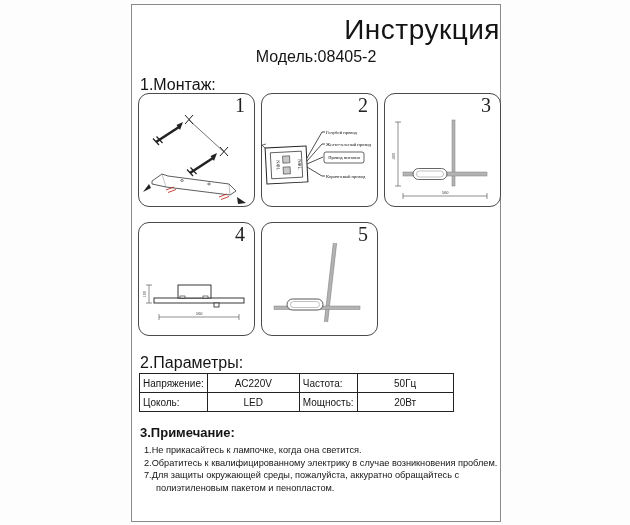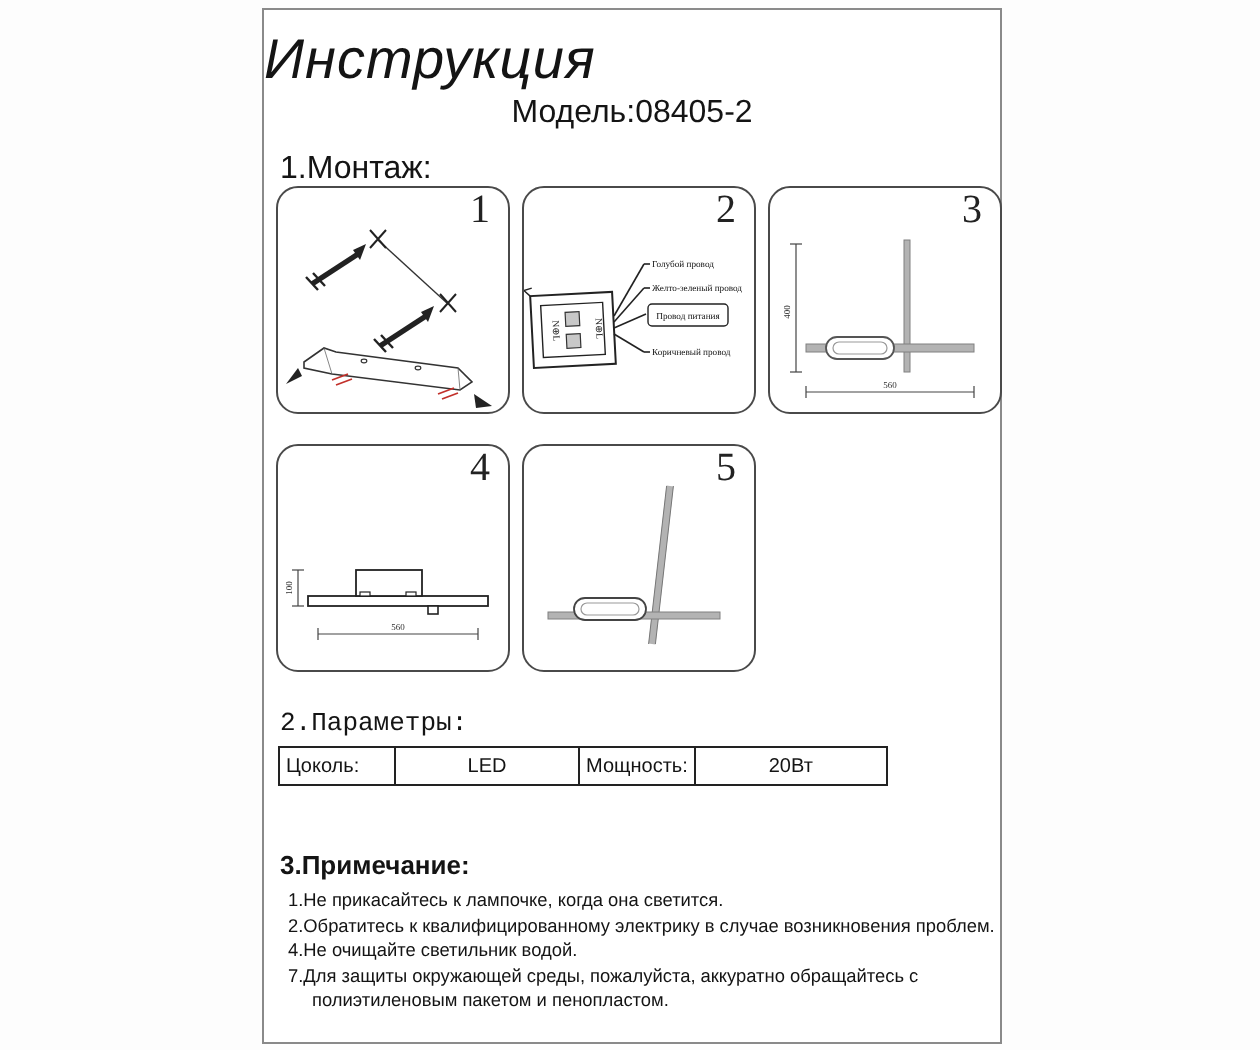--- a/index.html
+++ b/index.html
@@ -1,25 +1,25 @@
 <!DOCTYPE html>
 <html><head>
 <meta charset="utf-8">
 <style>
   html,body{margin:0;padding:0;background:#ffffff;}
   .canvas{position:relative;width:630px;height:525px;background:#fdfdfd;overflow:hidden;
           font-family:"Liberation Sans",sans-serif;color:#141414;}
   .page{position:absolute;left:131px;top:4px;width:370px;height:518px;box-sizing:border-box;
         background:#ffffff;border:1px solid #8a8a8a;}
-  .title{position:absolute;top:9px;left:0;width:100%;text-align:left;font-size:28px;
-         letter-spacing:.5px;white-space:nowrap;font-style:italic;}
+  .title{position:absolute;top:9px;left:0;width:100%;text-align:right;font-size:28px;
+         letter-spacing:.5px;white-space:nowrap;}
   .model{position:absolute;top:43px;left:0;width:100%;text-align:center;font-size:16px;}
   .sec{position:absolute;left:8px;white-space:nowrap;}
   .sec-montage{top:71px;font-size:16px;}
-  .sec-params{top:349px;font-size:13px;font-family:Liberation Mono, monospace;}
+  .sec-params{top:349px;font-size:16px;}
   .sec-notes{top:420px;font-size:13px;font-weight:bold;}
   .dbox{position:absolute;width:117px;height:114px;box-sizing:border-box;background:#fff;
         border:1px solid #4a4a4a;border-radius:11px;}
   .dbox svg{position:absolute;left:0;top:0;}
   .dnum{position:absolute;top:0px;right:9px;font-family:"Liberation Serif",serif;font-size:20px;color:#222;}
   .d1{left:6px;top:88px;} .d2{left:129px;top:88px;} .d3{left:252px;top:88px;}
   .d4{left:6px;top:217px;} .d5{left:129px;top:217px;}
   table.ptable{position:absolute;left:7px;top:368px;border-collapse:collapse;background:#fff;}
   table.ptable td{border:1px solid #222;font-size:10px;height:19px;padding:1px 3px;box-sizing:border-box;}
   td.cl1{width:58px;text-align:left;}
@@ -158,32 +158,37 @@
         <rect x="25" y="76" width="36" height="11" rx="5.5" fill="#fff" stroke="#444" stroke-width="0.9"></rect>
         <rect x="28.5" y="78.5" width="29" height="6" rx="3" fill="none" stroke="#999" stroke-width="0.6"></rect>
       </svg>
       <span class="dnum">5</span>
     </div>
 
     <div class="sec sec-params">2.Параметры:</div>
 
     <table class="ptable">
       <tbody>
+          <tr>
+        <td class="cl1">Напряжение:</td>
+        <td class="cv1">AC220V</td>
+        <td class="cl2">Частота:</td>
+        <td class="cv2">50Гц</td>
+      </tr>
       <tr>
         <td class="cl1">Цоколь:</td>
         <td class="cv1">LED</td>
         <td class="cl2">Мощность:</td>
         <td class="cv2">20Вт</td>
       </tr>
     </tbody>
       </table>
 
     <div class="sec sec-notes">3.Примечание:</div>
 
     <div class="notes">
       <div class="note">1.Не прикасайтесь к лампочке, когда она светится.</div>
       <div class="note">2.Обратитесь к квалифицированному электрику в случае возникновения проблем.</div>
-      <div class="note">4.Не очищайте светильник водой.</div>
       <div class="note">7.Для защиты окружающей среды, пожалуйста, аккуратно обращайтесь с полиэтиленовым пакетом и пенопластом.</div>
     </div>
 
   </div>
 </div>
 
 </body></html>

